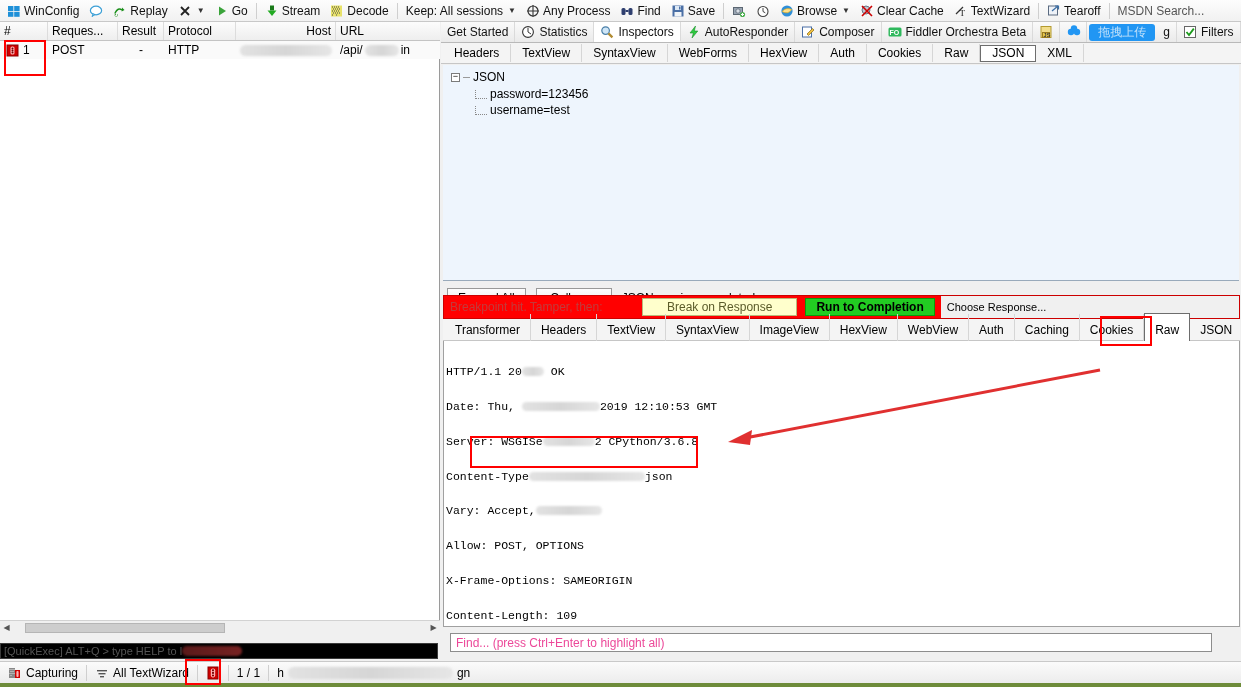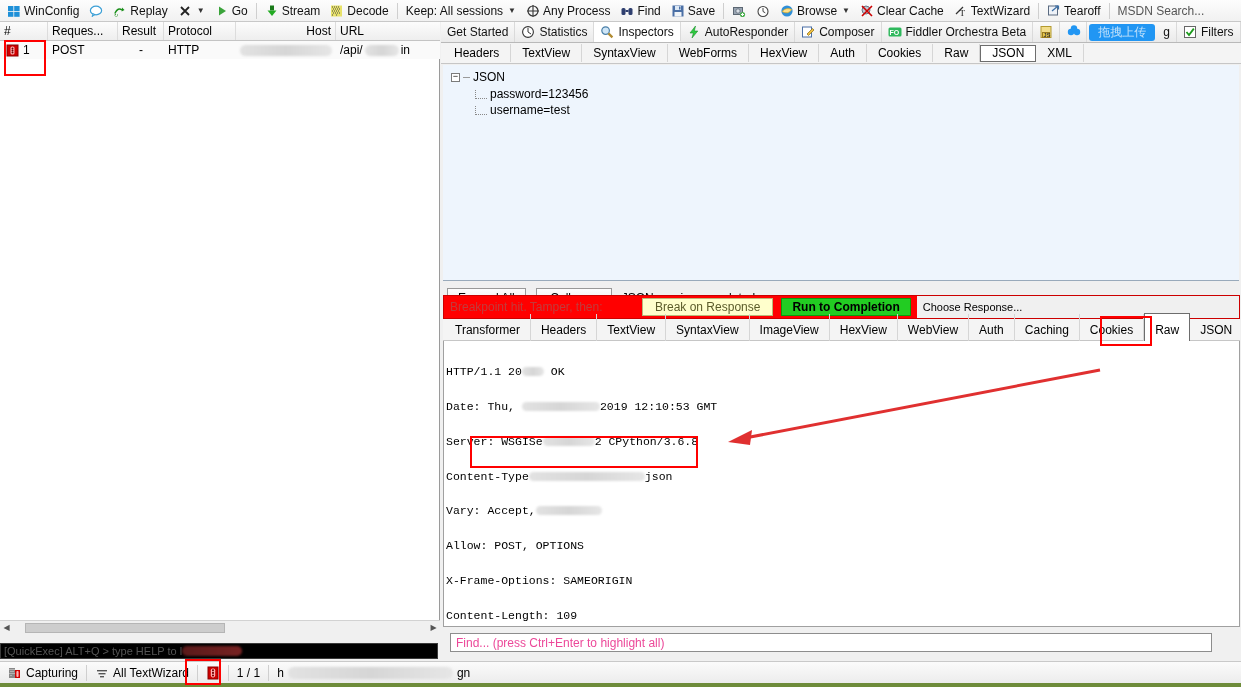--- a/index.html
+++ b/index.html
@@ -166,21 +166,21 @@
 
   
   .bp-bar {
     position: absolute; left: 2px; top: 273px; width: 797px; height: 24px;
     background: #ff0000; display: flex; align-items: center; gap: 0;
     border: 1px solid #cc0000;
   }
   .bp-text { color: #c23b3b; font-size: 12px; padding-left: 6px; width: 198px; }
   .btn-break {
     background: #ffffcc; border: 1px solid #b9b978; height: 18px;
-    padding: 0 12px; font-size: 12px; color: #5c5c2a;
+    padding: 0 24px; font-size: 12px; color: #5c5c2a;
     display:inline-flex; align-items:center;
   }
   .btn-run {
     background: #22cc22; border: 1px solid #0a9b0a; height: 18px;
     padding: 0 10px; font-size: 12px; color: #000; margin-left: 8px;
     display:inline-flex; align-items:center; font-weight: 600;
   }
   .choose-resp {
     background: #f0f0f0; color: #000; font-size: 11px;
     height: 22px; display:flex; align-items:center; padding-left: 6px;

